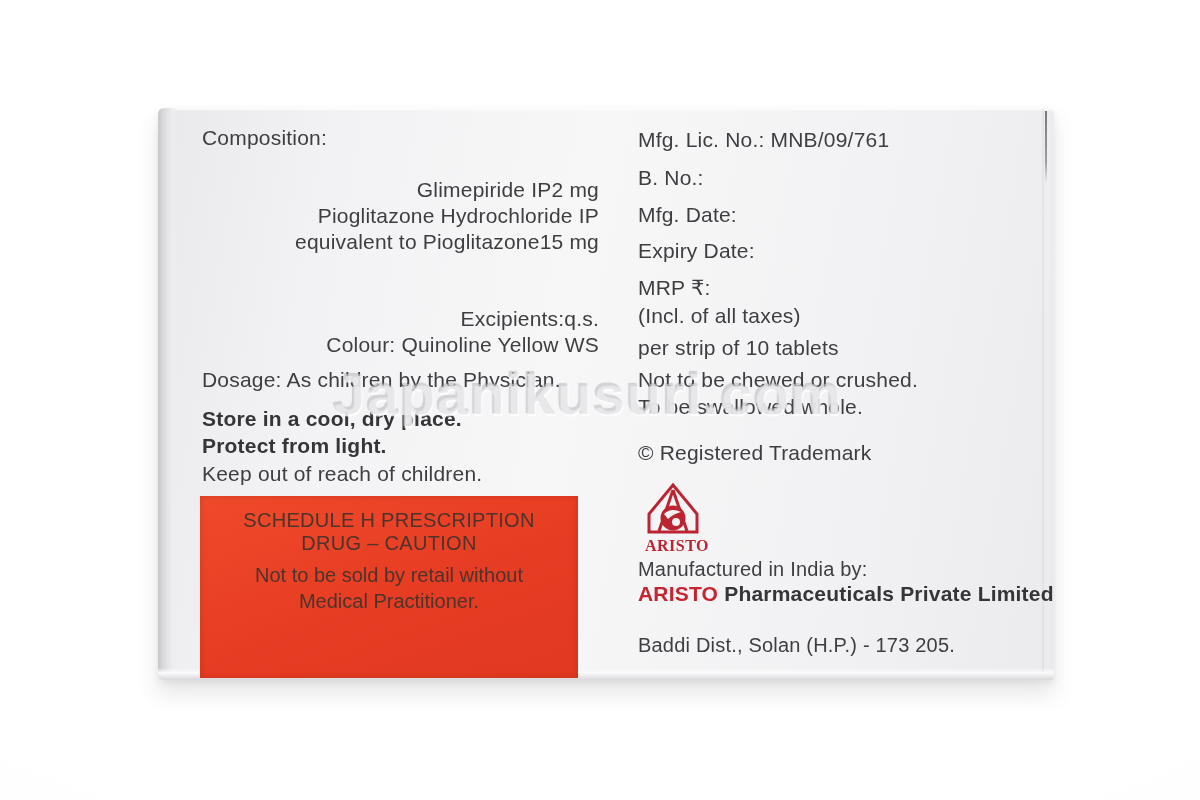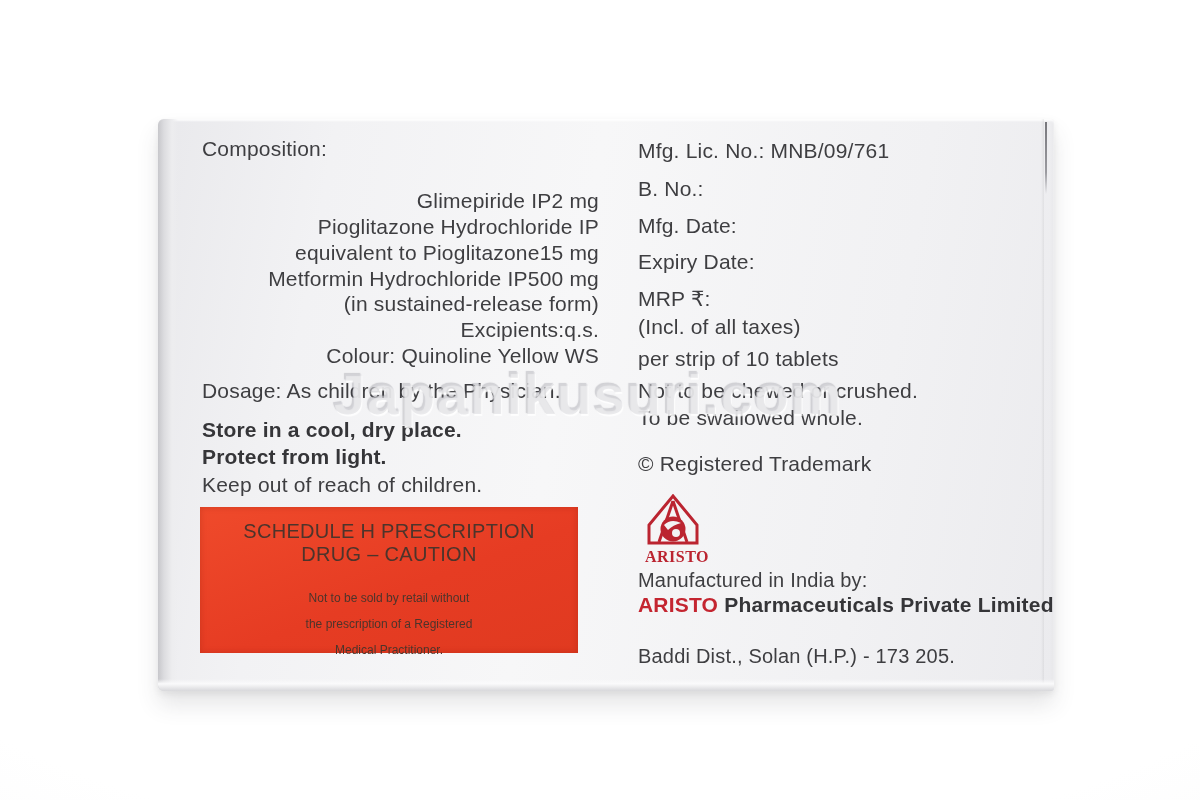--- a/index.html
+++ b/index.html
@@ -6,21 +6,21 @@
   html,body { width:1200px; height:800px; overflow:hidden; }
   body {
     font-family: "Liberation Sans", "DejaVu Sans", sans-serif;
     background: radial-gradient(ellipse 140% 120% at 50% 42%, #ffffff 55%, #f6f6f7 85%, #efeff1 100%);
     position: relative;
     color:#3e3e41;
   }
 
   
   .carton {
-    position:absolute; left:158px; top:119px; width:896px; height:572px;
+    position:absolute; left:158px; top:108px; width:896px; height:572px;
     background: linear-gradient(100deg, #e9e9ec 0%, #f2f2f4 18%, #f7f7f8 45%, #f1f1f3 78%, #ebebee 100%);
     border-radius: 6px 3px 3px 6px;
     box-shadow: 0 14px 22px rgba(60,60,70,0.13), 0 3px 6px rgba(60,60,70,0.08),
                 inset 0 2px 2px rgba(255,255,255,0.85), inset 0 -3px 5px rgba(0,0,0,0.05);
   }
   .carton-left-bevel {
     position:absolute; left:0; top:0; bottom:0; width:20px;
     border-radius:6px 0 0 6px;
     background: linear-gradient(90deg, #c7c7cb 0%, #dcdcdf 30%, #ededef 70%, rgba(240,240,242,0) 100%);
   }
@@ -40,28 +40,28 @@
 
   
   .line { position:absolute; font-size:21px; letter-spacing:0.2px; white-space:nowrap; color:#3e3e41; }
   .lcol { left:44px; }
   .rcol { left:480px; }
   .bold { font-weight:bold; color:#353538; }
   .amt-row { display:flex; justify-content:flex-end; width:397px; }
 
   
   .schedule-box {
-    position:absolute; left:42px; top:388px; width:378px; height:146px;
+    position:absolute; left:42px; top:388px; width:378px; height:182px;
     background: linear-gradient(160deg, #ef4a2b 0%, #e63c23 55%, #e03a20 100%);
     text-align:center; padding-top:13px;
     color:#4d342b;
     box-shadow: inset 0 0 6px rgba(120,20,0,0.25);
   }
   .schedule-box .head { font-size:20px; line-height:23px; letter-spacing:0.3px; }
-  .schedule-box .body { font-size:12px; line-height:26px; margin-top:19px; }
+  .schedule-box .body { font-size:20px; line-height:26px; margin-top:7px; }
 
   
   .logo-wrap { position:absolute; left:487px; top:375px; width:76px; text-align:left; }
   .logo-word {
     position:absolute; left:479px; top:429px; width:80px; text-align:center;
     font-family:"Liberation Serif","DejaVu Serif",serif;
     font-weight:bold; font-size:16px; letter-spacing:0.5px; color:#bb2430;
   }
   .brand-red { color:#c42530; font-weight:bold; }
 
@@ -91,48 +91,39 @@
     <span>2 mg</span>
   </div>
   <div class="line lcol amt-row" style="top:96px">
     <span>Pioglitazone Hydrochloride IP</span>
     <span></span>
   </div>
   <div class="line lcol amt-row" style="top:122px">
     <span>equivalent to Pioglitazone</span>
     <span>15 mg</span>
   </div>
-  <div class="line lcol amt-row" style="top:148px">
-    <span>Metformin Hydrochloride IP</span>
-    <span>500 mg</span>
-  </div>
-  <div class="line lcol amt-row" style="top:173px">
-    <span>(in sustained-release form)</span>
-    <span></span>
-  </div>
   <div class="line lcol amt-row" style="top:199px">
     <span>Excipients:</span>
     <span>q.s.</span>
   </div>
   <div class="line lcol amt-row" style="top:225px">
     <span>Colour: Quinoline Yellow WS</span>
     <span></span>
   </div>
 
   <div class="line lcol" style="top:260px">Dosage: As children by the Physician.</div>
   <div class="line lcol bold" style="top:299px">Store in a cool, dry place.</div>
   <div class="line lcol bold" style="top:326px">Protect from light.</div>
   <div class="line lcol" style="top:354px">Keep out of reach of children.</div>
 
   <div class="schedule-box">
     <div class="head">SCHEDULE H PRESCRIPTION</div>
     <div class="head">DRUG – CAUTION</div>
     <div class="body">
       <div>Not to be sold by retail without</div>
-      <div>the prescription of a Registered</div>
       <div>Medical Practitioner.</div>
     </div>
   </div>
 
   <div class="line rcol" style="top:20px">Mfg. Lic. No.: MNB/09/761</div>
   <div class="line rcol" style="top:58px">B. No.:</div>
   <div class="line rcol" style="top:95px">Mfg. Date:</div>
   <div class="line rcol" style="top:131px">Expiry Date:</div>
   <div class="line rcol" style="top:168px">MRP ₹:</div>
   <div class="line rcol" style="top:196px">(Incl. of all taxes)</div>

